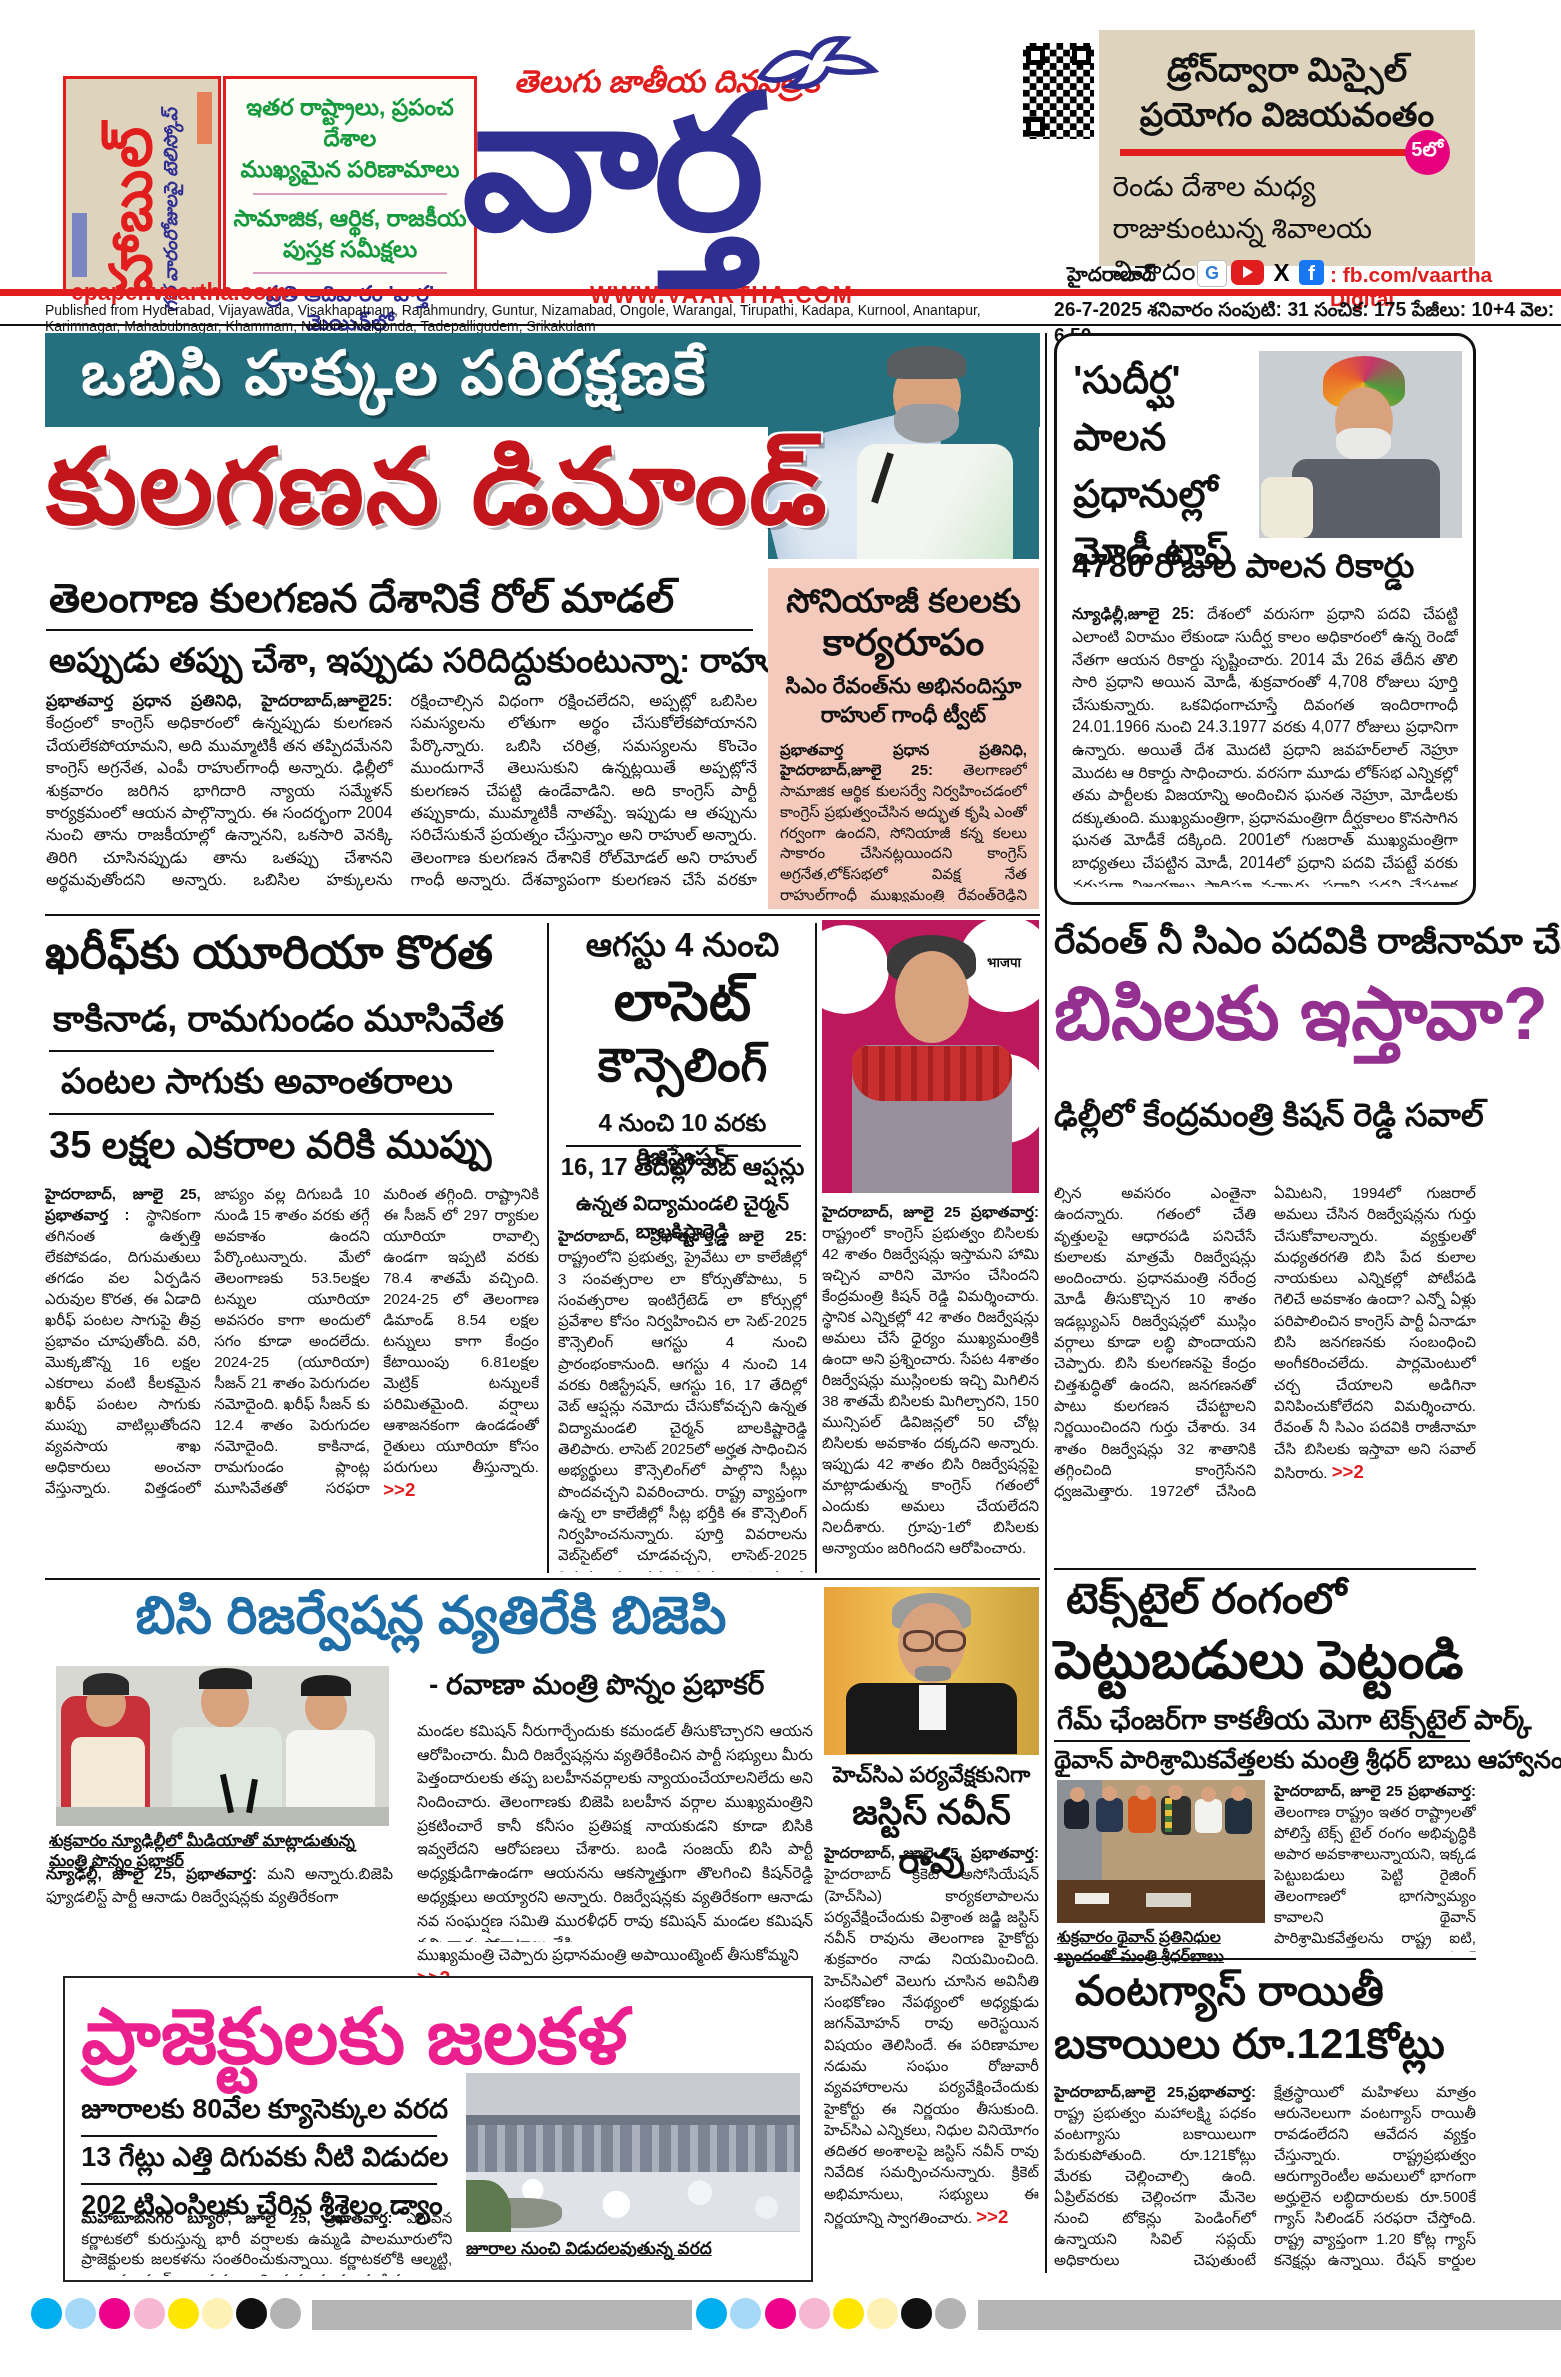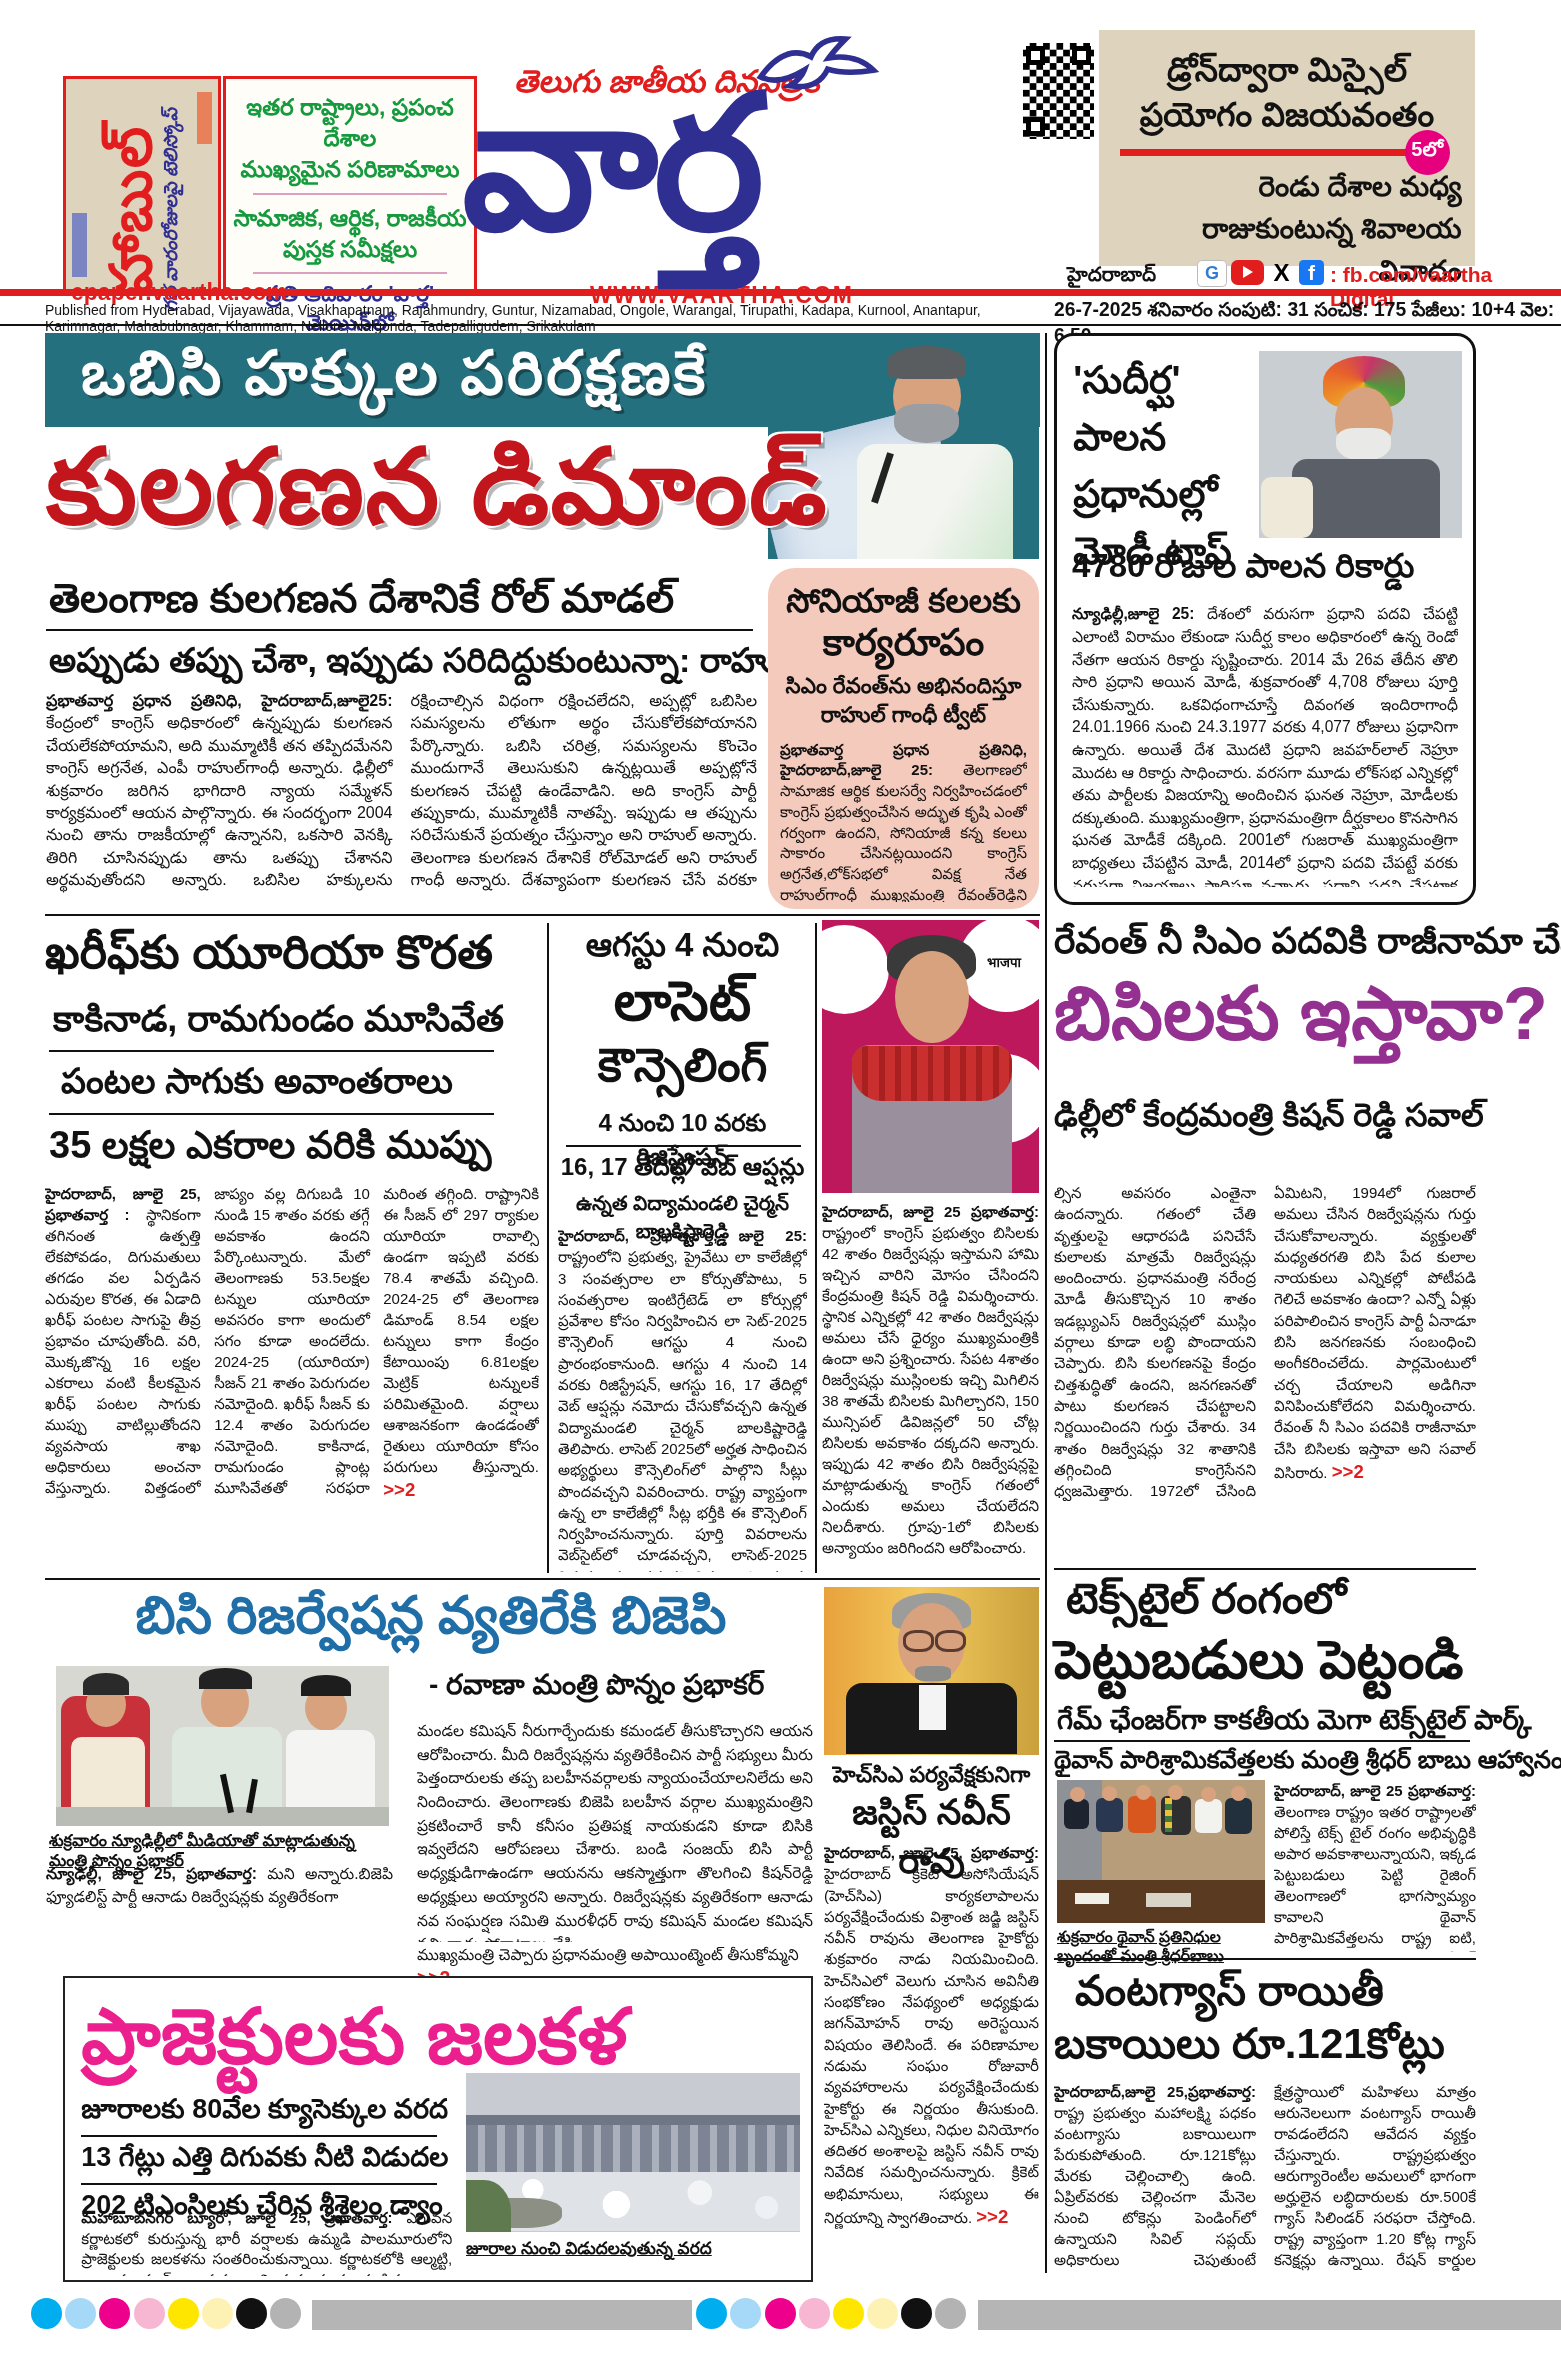--- a/index.html
+++ b/index.html
@@ -23,36 +23,36 @@
   .weekly{background:#fffdf8;padding:13.4px 7.4px;box-sizing:border-box;}
   .green-line{color:#159a3d;font-size:23px;font-weight:800;text-align:center;line-height:1.35;}
   .pink-hr{height:2.2px;background:#d9a0c0;margin:7.4px 19.3px;}
   .blue-line{color:#2f2f92;font-size:21.5px;font-weight:800;text-align:center;}
   .red-line{color:var(--brand-red,#e11d1d);font-size:27.5px;font-weight:900;text-align:center;}
   .url{color:var(--brand-red,#e11d1d);font-weight:900;font-size:23px;}
   .tagline{color:var(--brand-red,#e11d1d);font-size:31px;font-weight:800;font-style:italic;}
   .logo{color:var(--brand-blue,#2f2f92);font-size:187px;font-weight:900;line-height:212px;letter-spacing:-4.5px;}
   .missile{background:var(--beige,#ded3bd);padding:18px 13.4px;box-sizing:border-box;}
   .missile-l1{font-size:33px;font-weight:900;text-align:center;line-height:1.35;color:#121212;}
-  .missile-l2{font-size:28px;font-weight:700;text-align:right;line-height:1.5;color:#121212;}
+  .missile-l2{font-size:28px;font-weight:400;text-align:left;line-height:1.5;color:#121212;}
   .badge{position:absolute;right:4.5px;top:-19.3px;width:45px;height:45px;border-radius:50%;
          background:var(--badge-pink,#e6007e);color:#fff;font-size:20px;font-weight:900;
          display:flex;align-items:center;justify-content:center;}
   .pubs{font-size:14px;color:#141414;}
   .issue{font-size:19.3px;font-weight:800;}
   
   .kicker-band{background:var(--teal,#25707e);display:flex;align-items:center;}
   .kicker-txt{color:#fff;font-size:61px;font-weight:900;padding-left:36px;letter-spacing:3px;
               text-shadow:3px 3px 0 rgba(0,0,0,.35);white-space:nowrap;}
   .lead-head{color:var(--headline-red,#c3161c);font-size:105px;font-weight:900;line-height:1.05;
              letter-spacing:1.5px;white-space:nowrap;
              text-shadow:-2.2px -2.2px 0 #fff,2.2px -2.2px 0 #fff,-2.2px 2.2px 0 #fff,3.7px 3.7px 0 rgba(0,0,0,.28);}
   .deck1{font-size:40px;font-weight:800;}
   .deck2{font-size:34px;font-weight:800;}
-  .salmon-box{background:var(--salmon,#f4cabc);box-sizing:border-box;padding:13.4px 12px;border-radius:27px;}
+  .salmon-box{background:var(--salmon,#f4cabc);box-sizing:border-box;padding:13.4px 12px;}
   .modi-box{border:3px solid #111;border-radius:19.3px;box-sizing:border-box;background:#fff;}
   .purple-head{color:var(--purple,#94308f);font-size:74px;font-weight:900;white-space:nowrap;}
   .blue-head{color:var(--blue-headline,#1f6ea7);font-size:52px;font-weight:900;white-space:nowrap;}
   .pink-head{color:var(--pink-headline,#ec1f8f);font-size:77px;font-weight:900;white-space:nowrap;margin-top:9px;}
   .photo{overflow:hidden;position:absolute;}
   .caption{font-size:16.3px;font-weight:700;text-align:left;line-height:1.25;text-decoration:underline;}
   .cols2{column-count:2;column-gap:18px;}
   .cols3{column-count:3;column-gap:13.4px;}
   
   .dot{position:absolute;width:31px;height:31px;border-radius:50%;}

